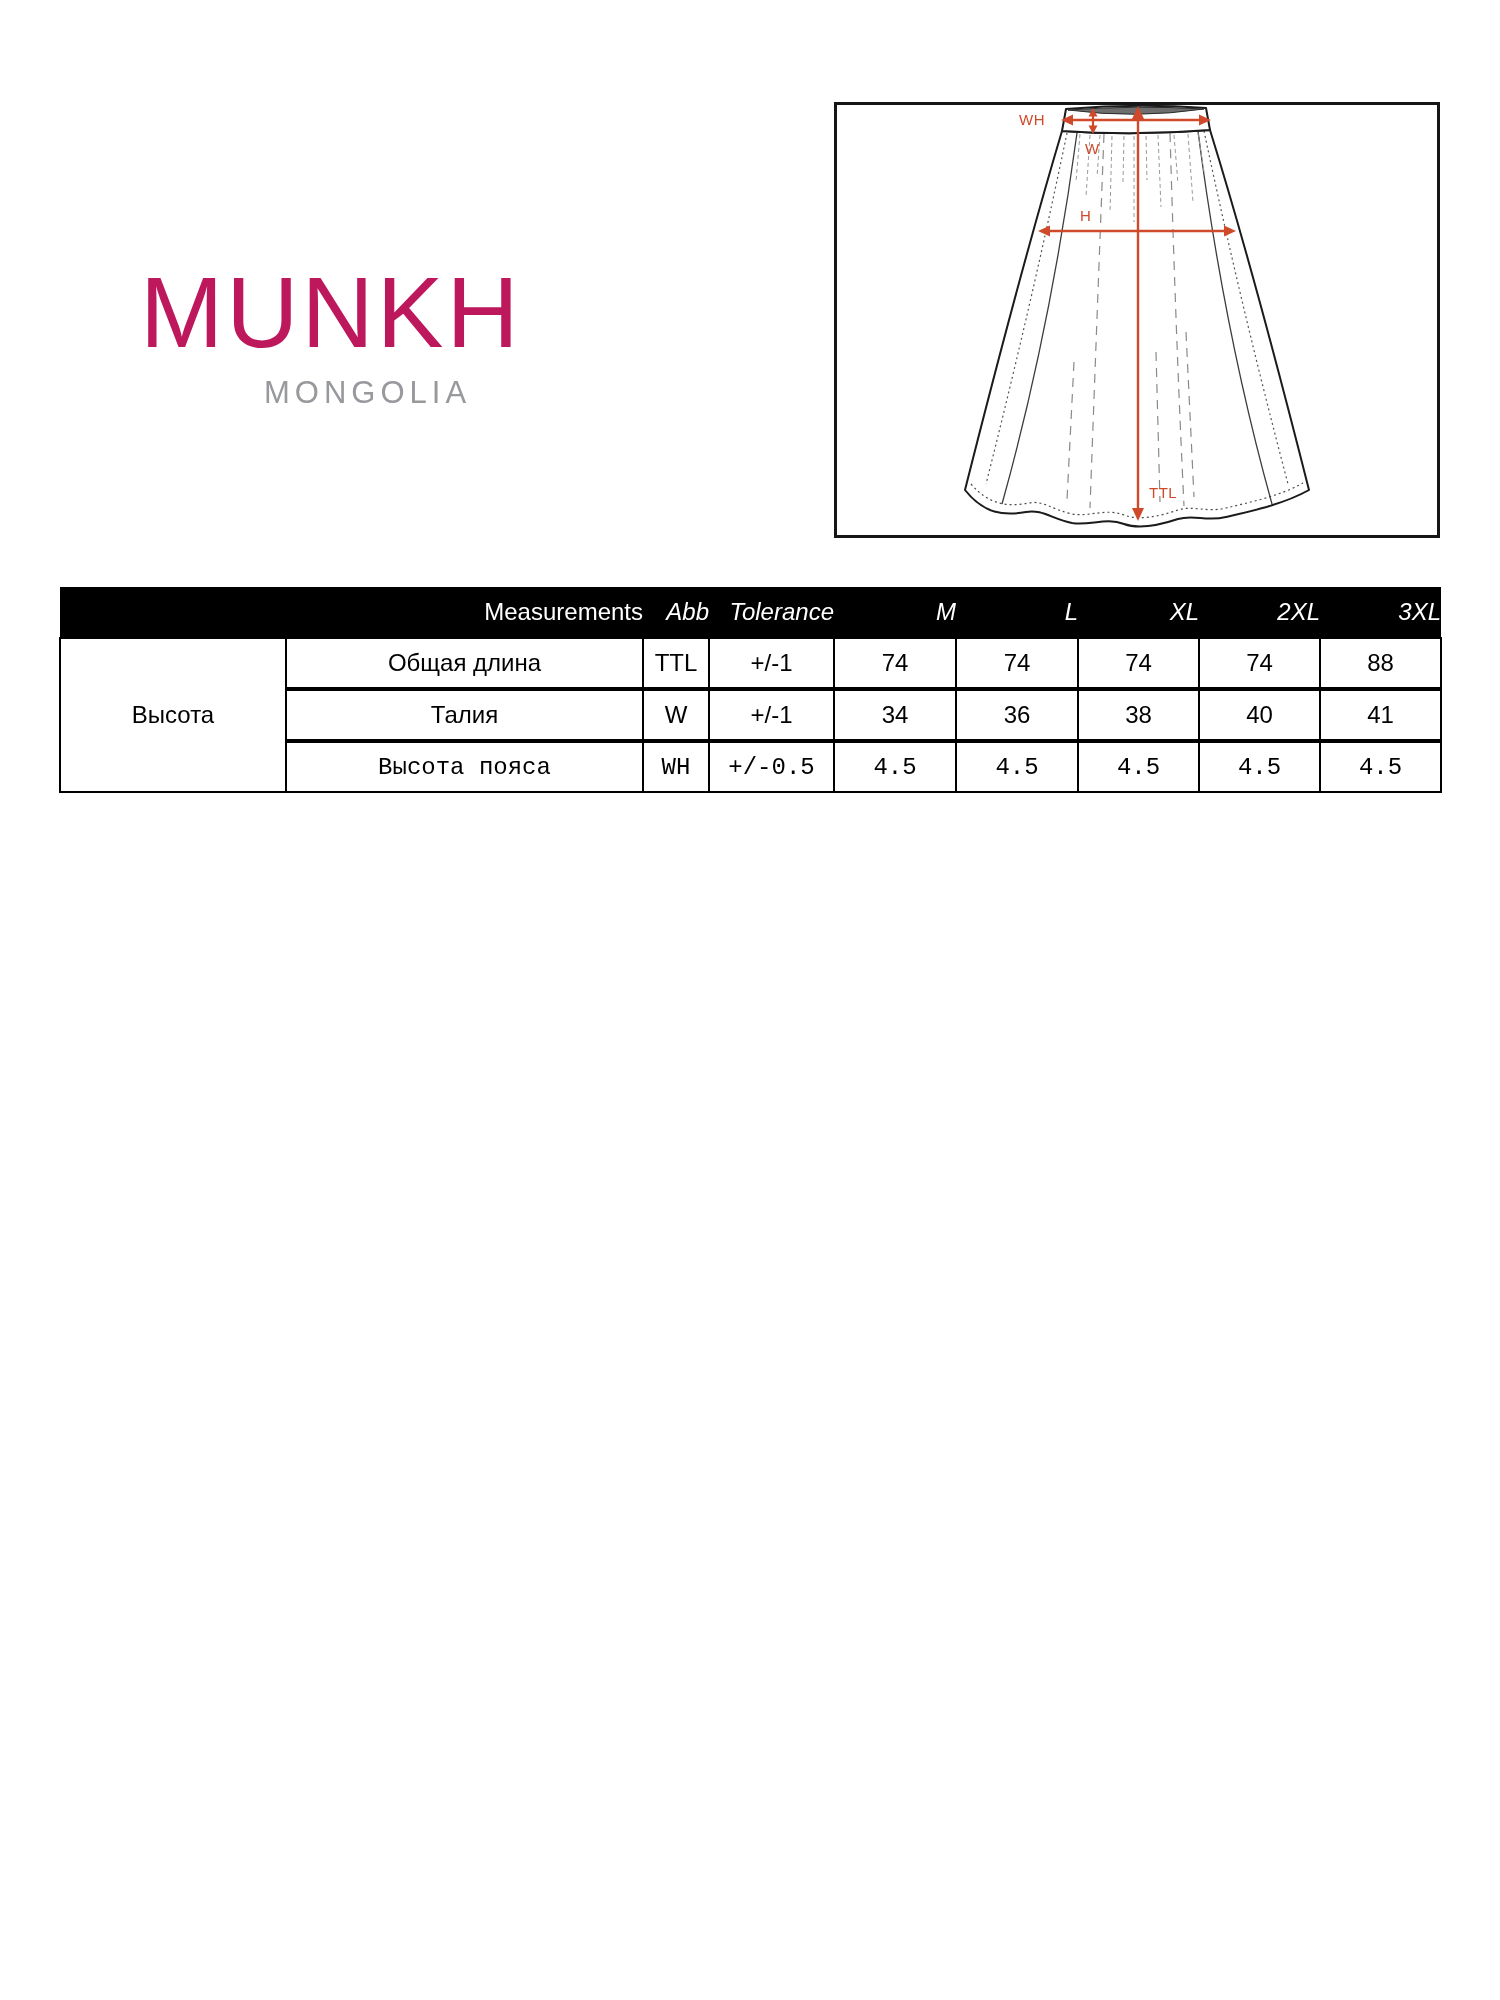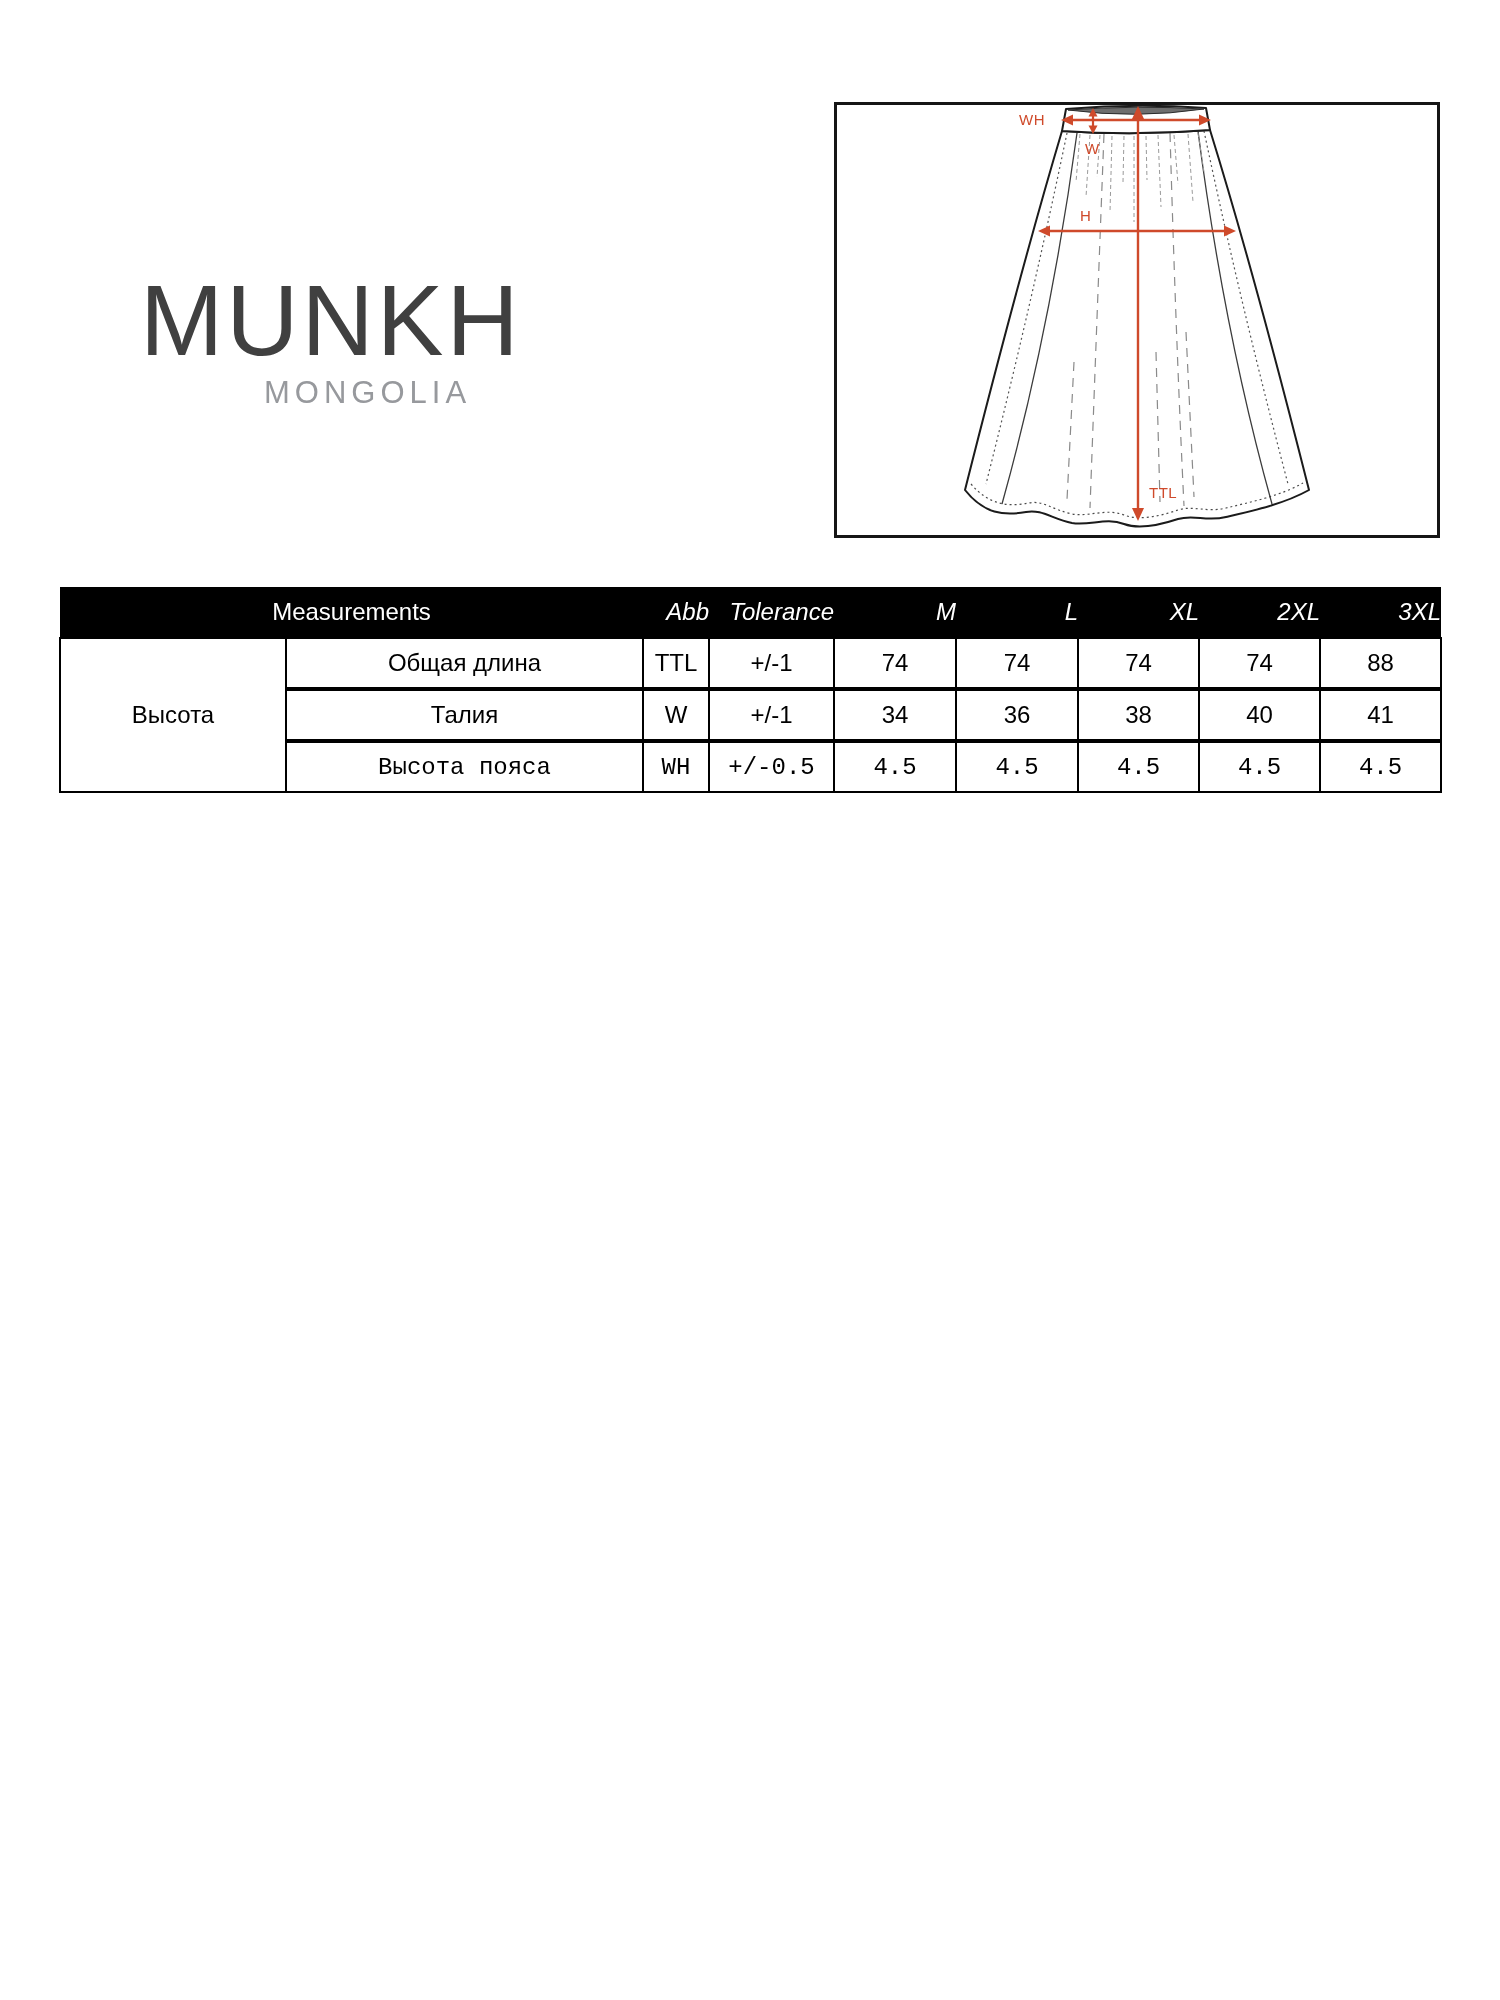--- a/index.html
+++ b/index.html
@@ -5,21 +5,21 @@
   html,body { margin:0; padding:0; background:#ffffff; }
   .page {
     position:relative; width:1500px; height:2000px; background:#ffffff;
     font-family:"Liberation Sans", sans-serif; color:#000;
     overflow:hidden;
   }
   
   .brand-name {
     position:absolute; left:140px; top:262px;
     font-size:100px; line-height:1; font-weight:300;
-    letter-spacing:3px; color:#404040; white-space:nowrap;margin-top:8px;
+    letter-spacing:3px; color:#be185d; white-space:nowrap;
   }
   .brand-sub {
     position:absolute; left:243px; top:377px;
     font-size:31px; line-height:1; font-weight:400;
     letter-spacing:5px; color:#97999d; white-space:nowrap;margin-left:21px;
   }
   
   .diagram-svg { position:absolute; left:834px; top:102px; width:606px; height:436px; }
   .diagram-svg text {
     font-family:"Liberation Sans", sans-serif; font-size:15px; letter-spacing:0.5px;
@@ -27,21 +27,21 @@
   
   table.meas {
     position:absolute; left:59px; top:587px; width:1381px;
     border-collapse:collapse; table-layout:fixed;
     font-family:"Liberation Sans", sans-serif;
   }
   table.meas thead th {
     background:#000; color:#fff; font-weight:400; font-size:24px;
     height:50px; padding:0; border:0;
   }
-  th.h-meas { text-align:center; padding-left:34px; }
+  th.h-meas { text-align:right; padding-left:34px; }
   th.h-c  { text-align:right;font-style:italic; }
   table.meas tbody td {
     border:2px solid #000; background:#fff;
     font-size:24px; height:48px; text-align:center; padding:0;
     vertical-align:middle;
   }
   td.name { text-align:left; padding-left:7px; }
   td.group { text-align:center; border-bottom:5px solid #000; }
   tr.sep td:not(.group) { border-bottom:4px solid #000; }
   tr.last td { border-bottom:5px solid #000;font-family:Liberation Mono, monospace; }

